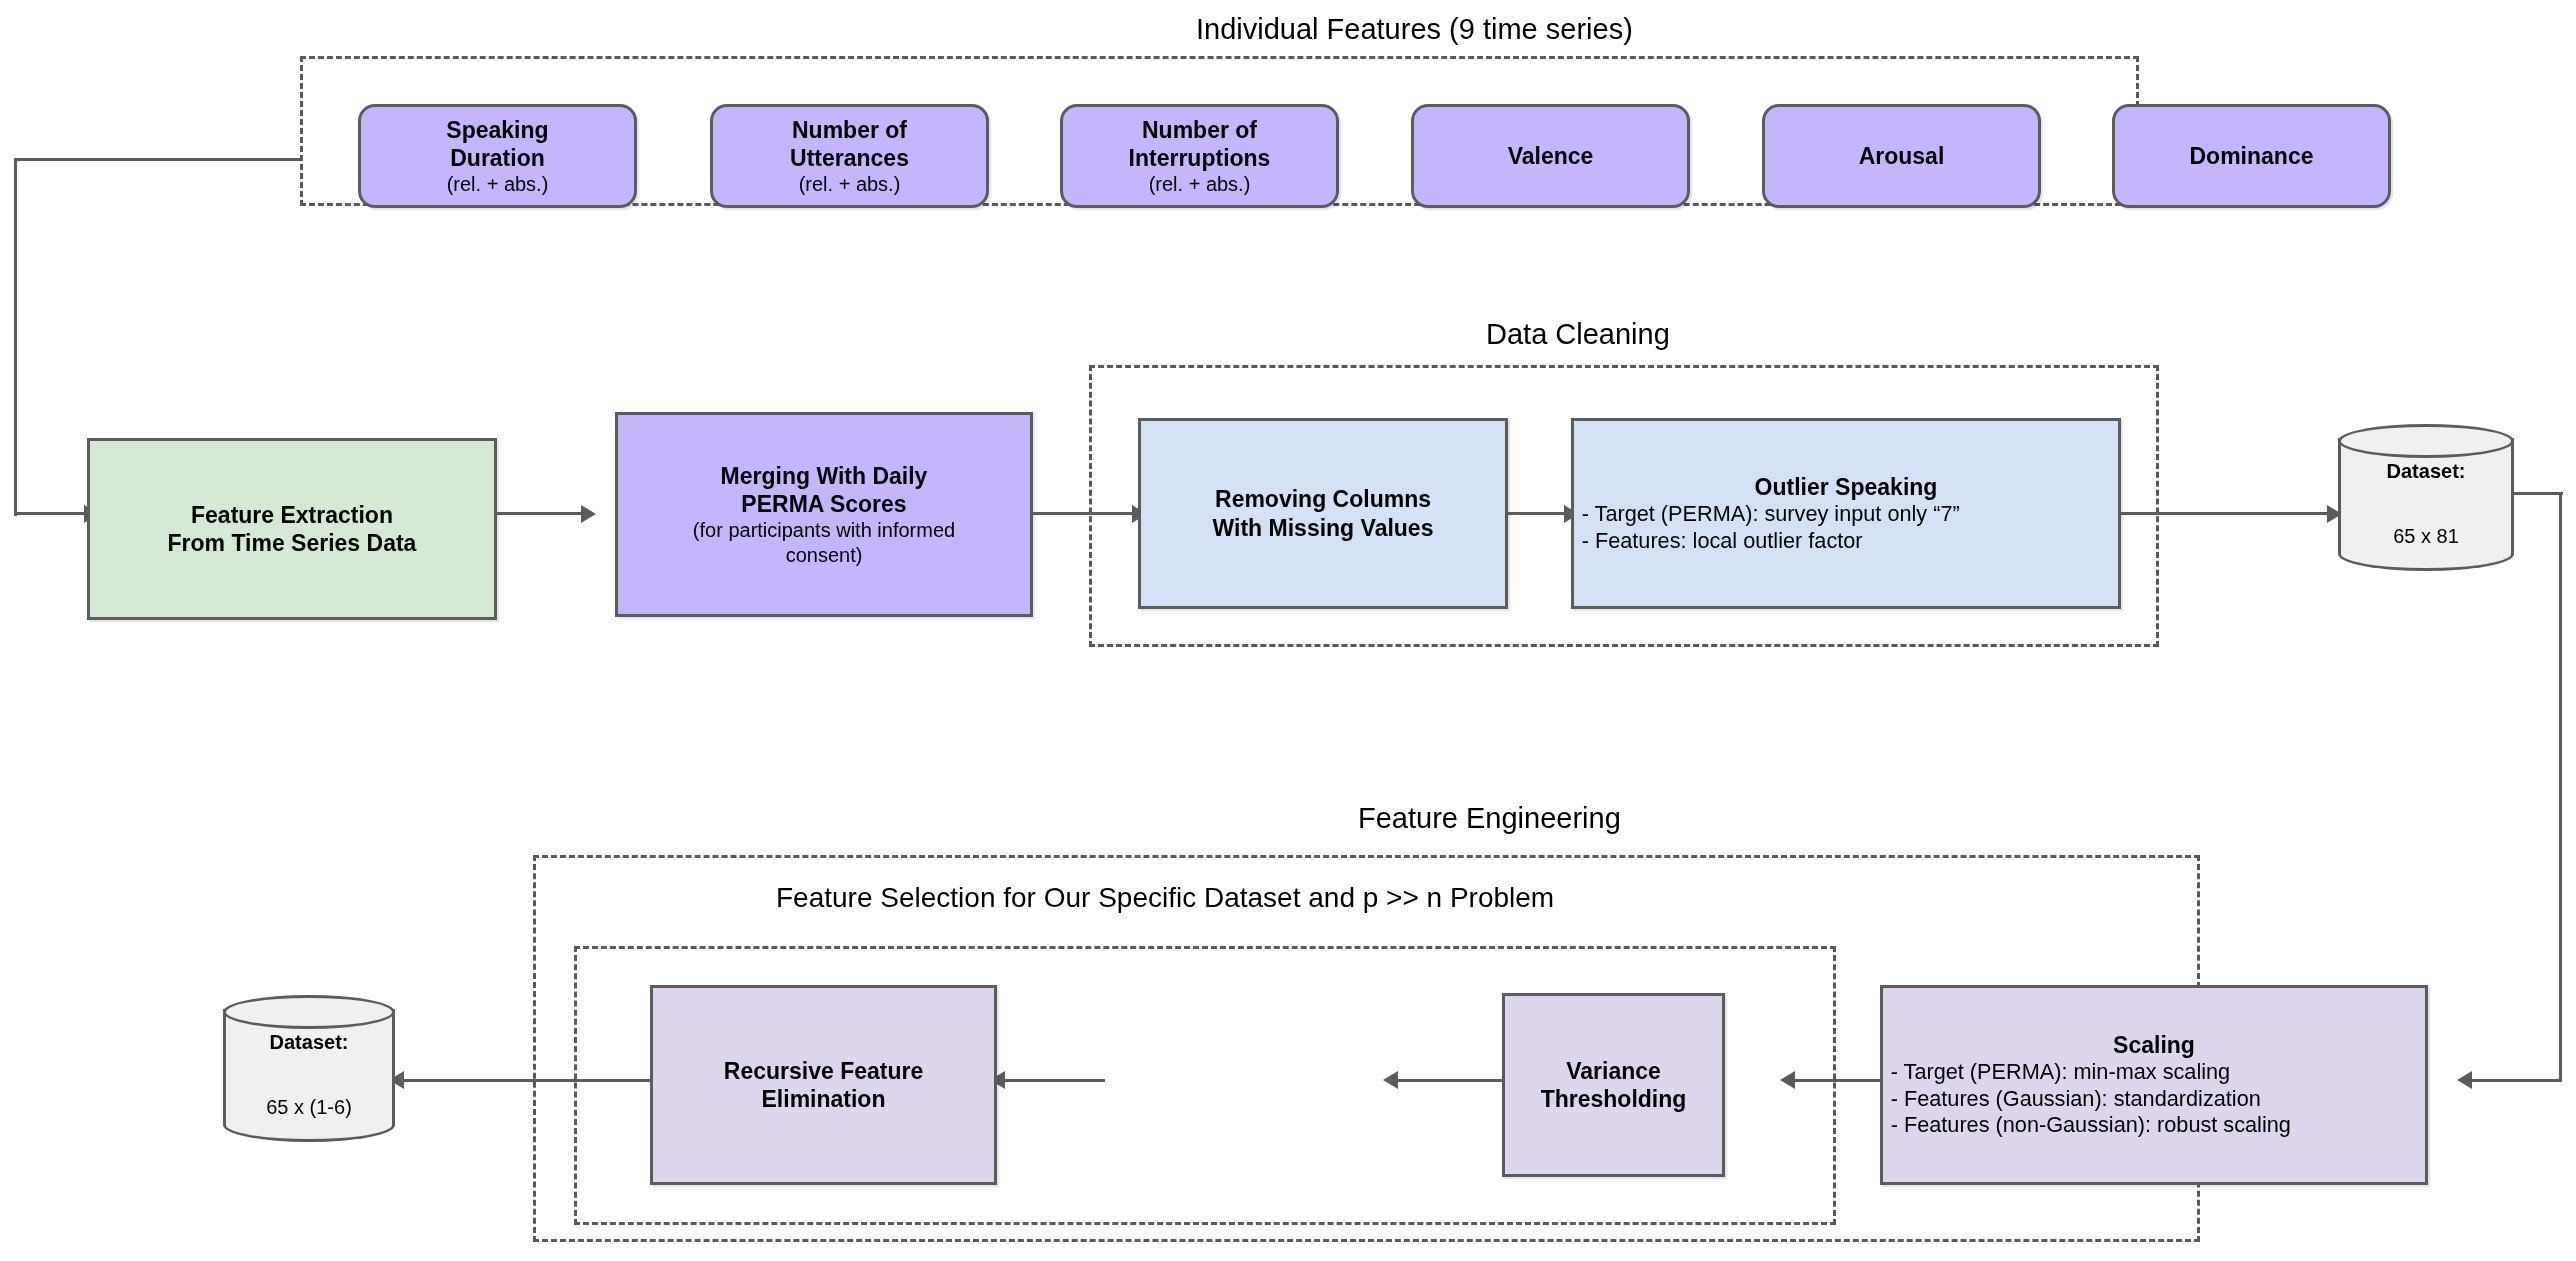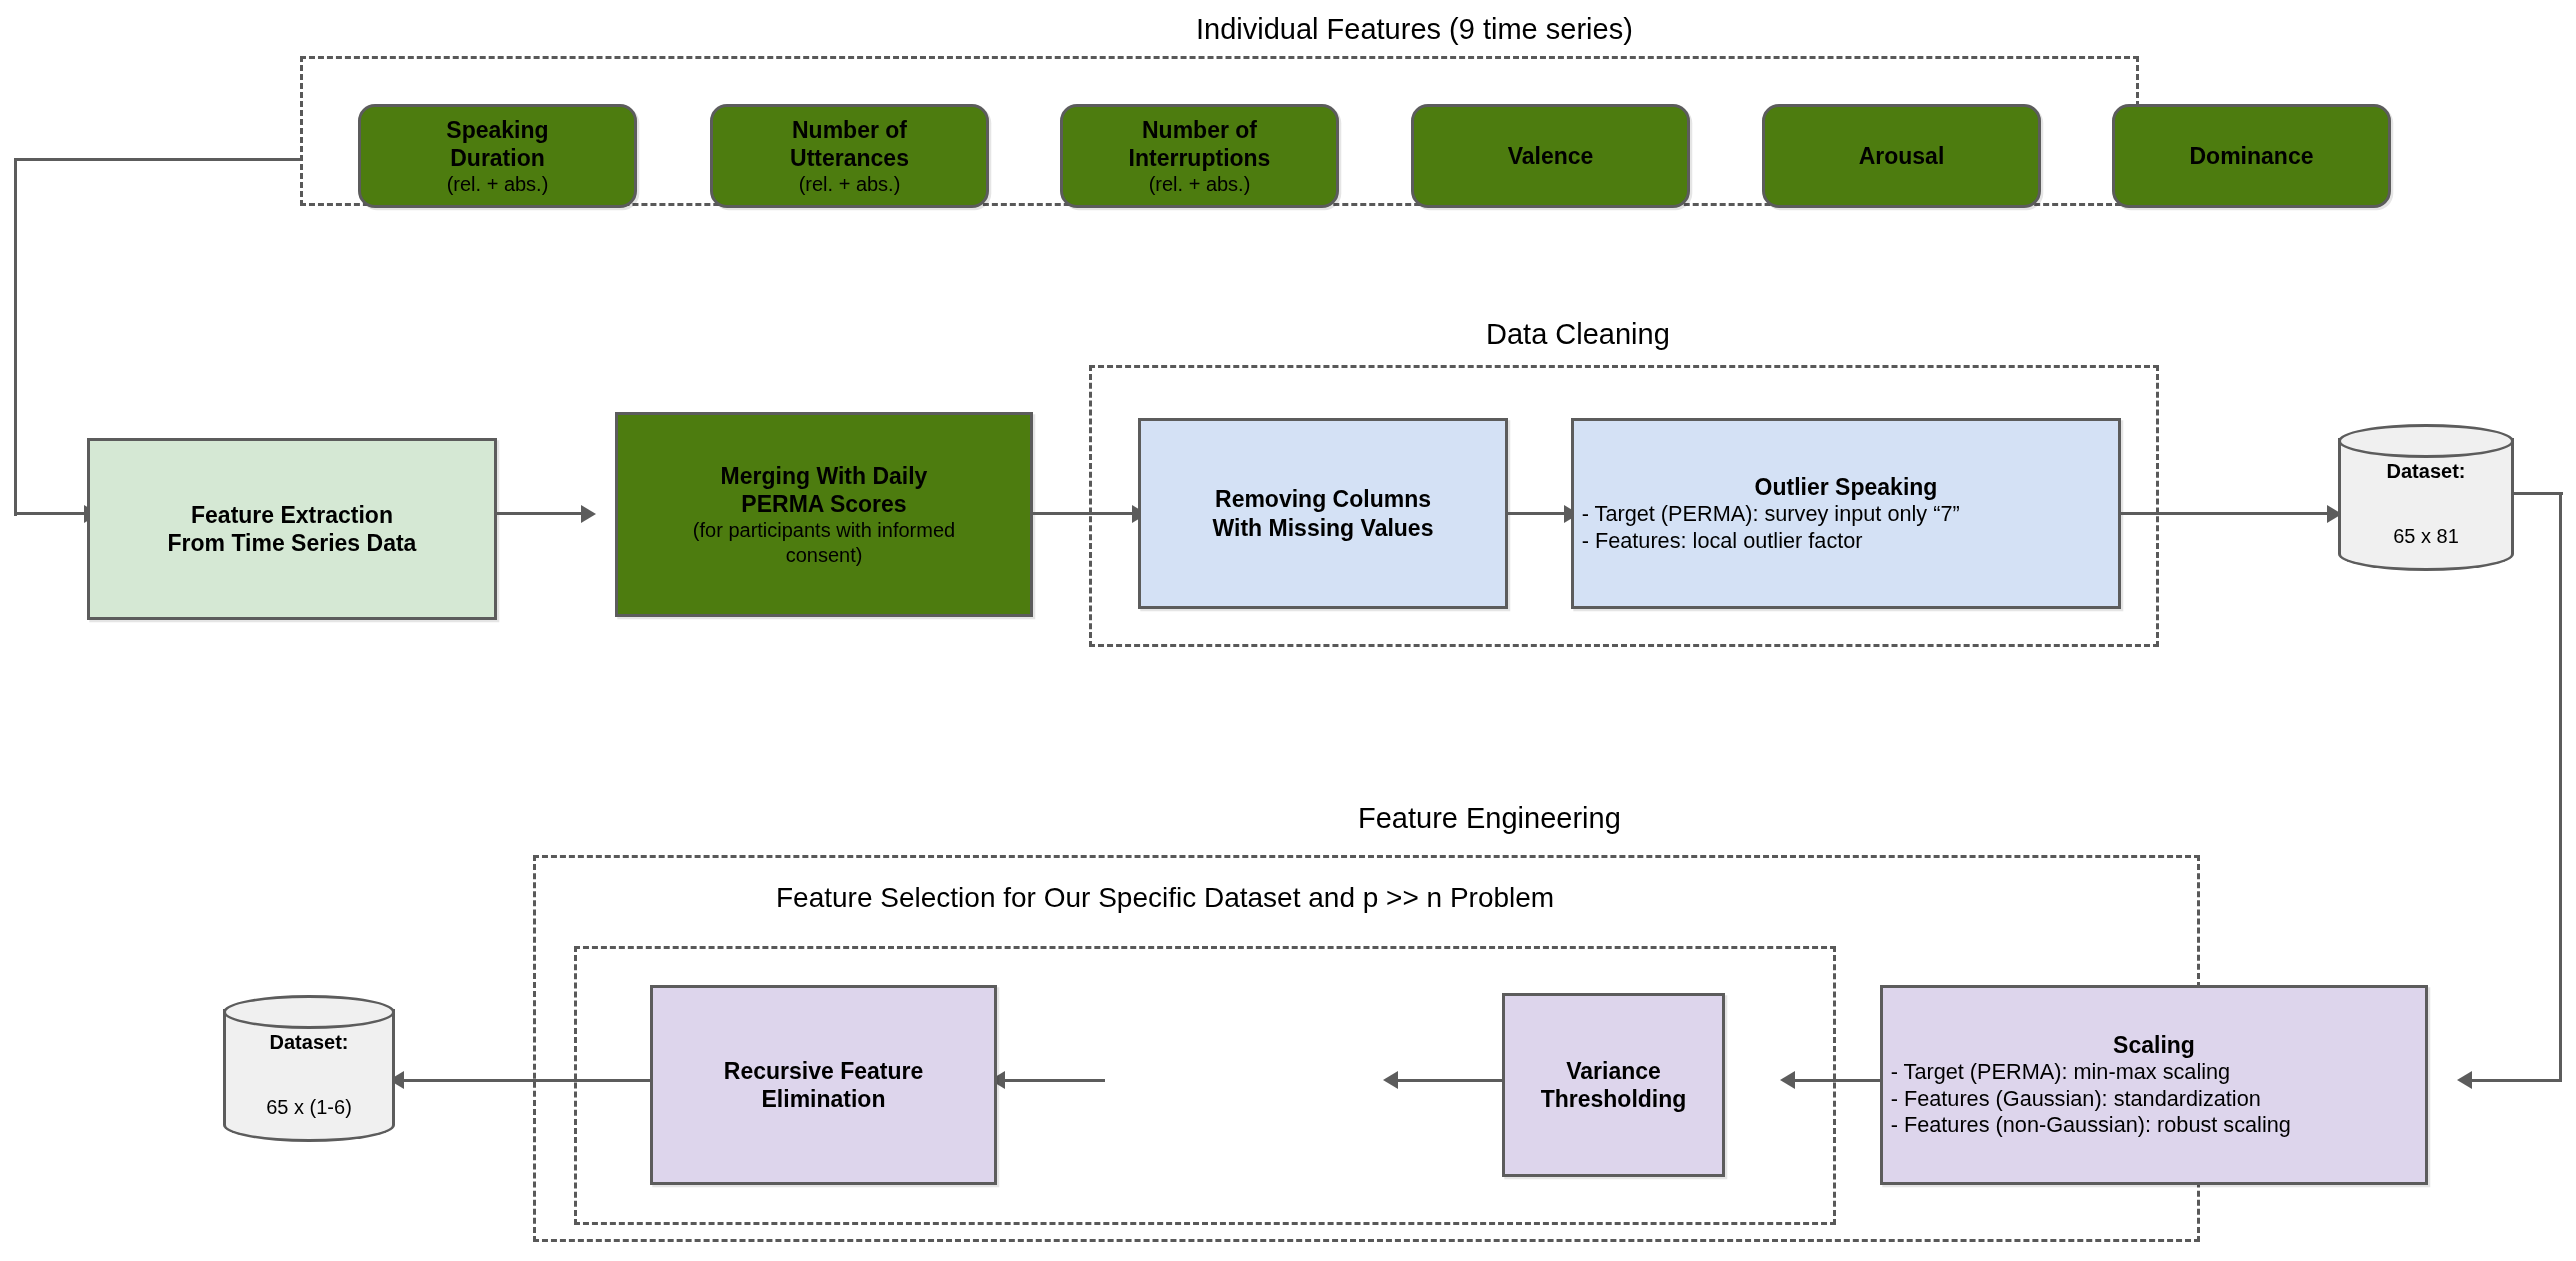--- a/index.html
+++ b/index.html
@@ -17,21 +17,21 @@
 
   
   .dashed{
     position:absolute;box-sizing:border-box;
     border:3.1px dashed #595959;background:transparent;
   }
 
   
   .node{
     position:absolute;box-sizing:border-box;
-    border:3.1px solid #5c5c5c;background:#4d7c0f;
+    border:3.1px solid #5c5c5c;background:#c4b5fd;
     display:flex;flex-direction:column;align-items:center;justify-content:center;
     text-align:center;padding:4.6px 7.7px;
     box-shadow:2.3px 2.3px 0 rgba(0,0,0,0.10);
   }
   .node.rounded{border-radius:17px;}
   .node.green{background:#d5e8d4;}
   .node.blue{background:#d4e1f5;}
   .node.purple{background:#ddd5ec;}
 
   .node .t-bold{font-weight:bold;font-size:23px;line-height:1.22;}

